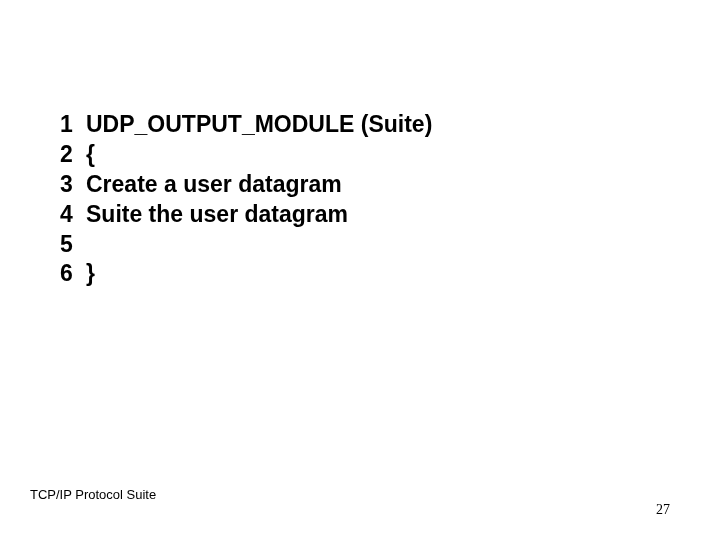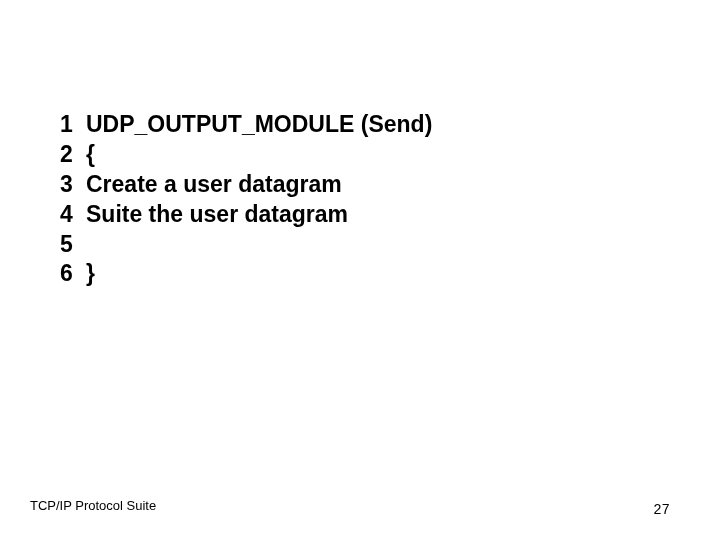--- a/index.html
+++ b/index.html
@@ -25,42 +25,42 @@
     color: #000000;
     line-height: 1.3;
   }
   .line-number {
     width: 22px;
     text-align: left;
     margin-right: 4px;
   }
   .footer {
     position: absolute;
-    bottom: 27px;
+    bottom: 38px;
     left: 30px;
     font-family: Arial, sans-serif;
     font-size: 13px;
     color: #000000;
   }
   .page-number {
     position: absolute;
     bottom: 22px;
     right: 50px;
-    font-family: Liberation Mono, monospace;
+    font-family: Liberation Serif, serif;
     font-size: 14px;
     color: #000000;
   }
 </style>
 </head>
 <body>
 
 <div class="content">
   <div class="code-line">
     <span class="line-number">1</span>
-    <span>UDP_OUTPUT_MODULE (Send)</span>
+    <span>UDP_OUTPUT_MODULE (Suite)</span>
   </div>
   <div class="code-line">
     <span class="line-number">2</span>
     <span>{</span>
   </div>
   <div class="code-line">
     <span class="line-number">3</span>
     <span>Create a user datagram</span>
   </div>
   <div class="code-line">

